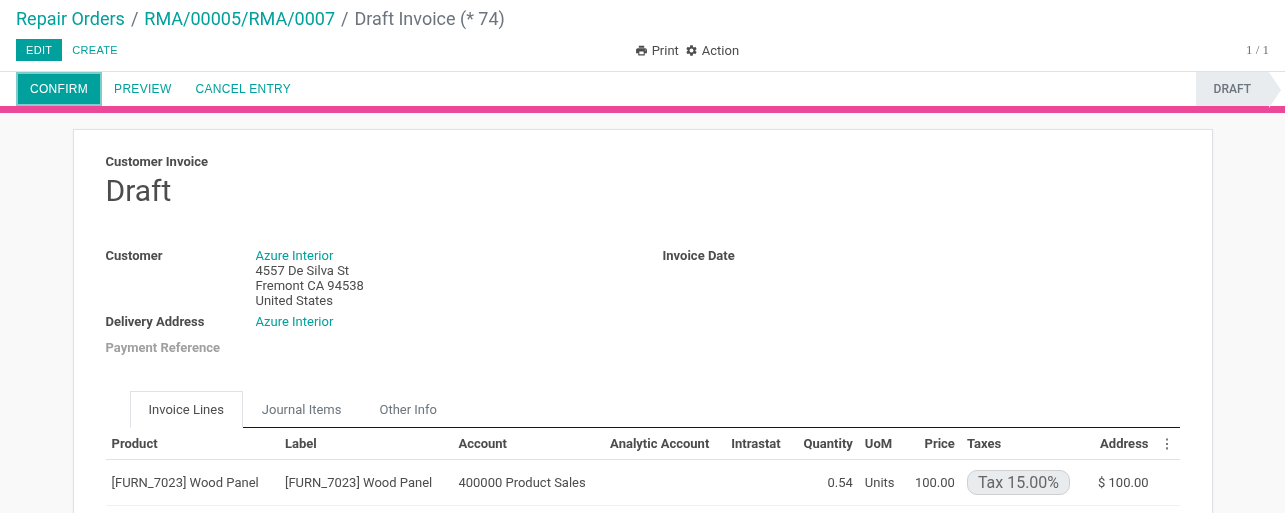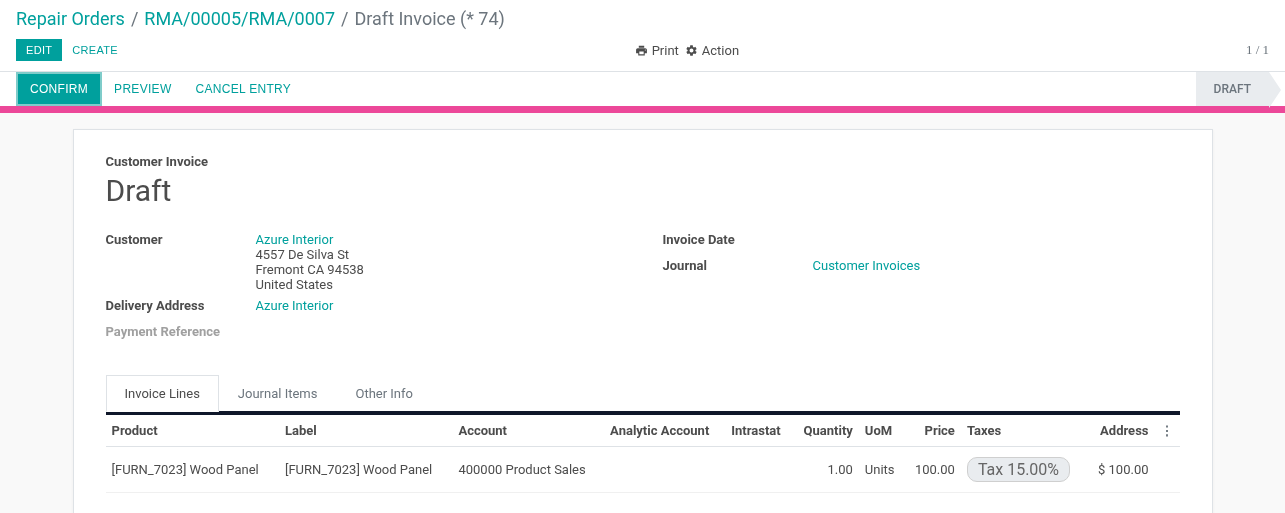--- a/index.html
+++ b/index.html
@@ -20,27 +20,27 @@
 .statusbar .btn-status { padding: 8px 12px; font-size: 12px; font-weight: 500; text-transform: uppercase; border: none; cursor: pointer; background: transparent; color: #00a09d; letter-spacing: 0.3px; }
 .statusbar .btn-status.primary { background: #00a09d; color: #fff; border: 2px solid #7fccca; }
 .statusbar-right { margin-left: auto; display: flex; }
 .status-arrow { position: relative; padding: 10px 18px; background: #e9ecef; color: #6c757d; font-size: 12px; font-weight: 500; text-transform: uppercase; }
 .status-arrow::after { content: ''; position: absolute; right: -12px; top: 0; border-top: 18px solid transparent; border-bottom: 18px solid transparent; border-left: 12px solid #e9ecef; }
 .main-wrap { background: #f9f9f9; padding: 16px 0 0 0; min-height: 400px; }
 .form-sheet { background: #fff; border: 1px solid #dee2e6; box-shadow: 0 1px 3px rgba(0,0,0,0.05); width: 1140px; margin: 0 auto; padding: 24px 32px; }
 .form-sheet h2 { font-size: 13px; font-weight: 700; color: #4c4c4c; margin-bottom: 4px; }
 .form-sheet h1 { font-size: 30px; color: #4c4c4c; font-weight: 400; margin-bottom: 24px; }
 .form-columns { display: flex; gap: 40px; }
-.form-col { flex: 1; }
+.form-col { flex: 1; margin-top: 16px; }
 .form-row { display: flex; margin-bottom: 6px; min-height: 20px; align-items: flex-start; }
 .form-label { width: 150px; font-size: 13px; font-weight: 700; color: #4c4c4c; flex-shrink: 0; }
 .form-label.muted { color: #a0a0a0; }
 .form-value { flex: 1; font-size: 13px; color: #4c4c4c; }
 .form-value a, .link-teal { color: #00a09d; text-decoration: none; }
-.tabs { display: flex; border-bottom: 4px solid #0f172a; margin-top: 24px; }
+.tabs { display: flex; border-bottom: 1px solid #0f172a; margin-top: 24px; margin-left: 24px; }
 .tab { padding: 10px 18px; font-size: 13px; color: #6c757d; cursor: pointer; border: 1px solid transparent; border-bottom: none; position: relative; top: 1px; }
 .tab.active { color: #4c4c4c; border: 1px solid #dee2e6; border-bottom: 1px solid #fff; background: #fff; }
 .table-wrap { margin-top: 0; }
 table { width: 100%; border-collapse: collapse; font-size: 13px; }
 th { text-align: left; padding: 8px 6px; font-weight: 700; color: #4c4c4c; border-bottom: 1px solid #dee2e6; white-space: nowrap; }
 th.right, td.right { text-align: right; }
 td { padding: 10px 6px; border-bottom: 1px solid #f0f0f0; color: #4c4c4c; }
 .tax-pill { display: inline-block; background: #e9ecef; color: #666; border-radius: 10px; padding: 2px 10px; font-size: 16px; border: 1px solid #cfcfcf; }
 .kebab { text-align: right; color: #6c757d; font-weight: 900; width: 18px; }
 .icon-svg { width: 13px; height: 13px; display: inline-block; vertical-align: -2px; }
@@ -113,24 +113,20 @@
           <div class="form-label muted">Payment Reference</div>
           <div class="form-value"></div>
         </div>
       </div>
 
       <div class="form-col">
         <div class="form-row">
           <div class="form-label">Invoice Date</div>
           <div class="form-value"></div>
         </div>
-        <div class="form-row">
-          <div class="form-label">Journal</div>
-          <div class="form-value"><span class="link-teal">Customer Invoices</span></div>
-        </div>
       </div>
     </div>
 
     <div class="tabs">
       <div class="tab active">Invoice Lines</div>
       <div class="tab">Journal Items</div>
       <div class="tab">Other Info</div>
     </div>
 
     <div class="table-wrap">
@@ -150,21 +146,21 @@
             <th class="kebab">⋮</th>
           </tr>
         </thead>
         <tbody>
           <tr>
             <td>[FURN_7023] Wood Panel</td>
             <td>[FURN_7023] Wood Panel</td>
             <td>400000 Product Sales</td>
             <td></td>
             <td></td>
-            <td class="right">1.00</td>
+            <td class="right">0.54</td>
             <td>Units</td>
             <td class="right">100.00</td>
             <td><span class="tax-pill">Tax 15.00%</span></td>
             <td class="right">$ 100.00</td>
             <td class="kebab"></td>
           </tr>
         </tbody>
       </table>
     </div>
 

